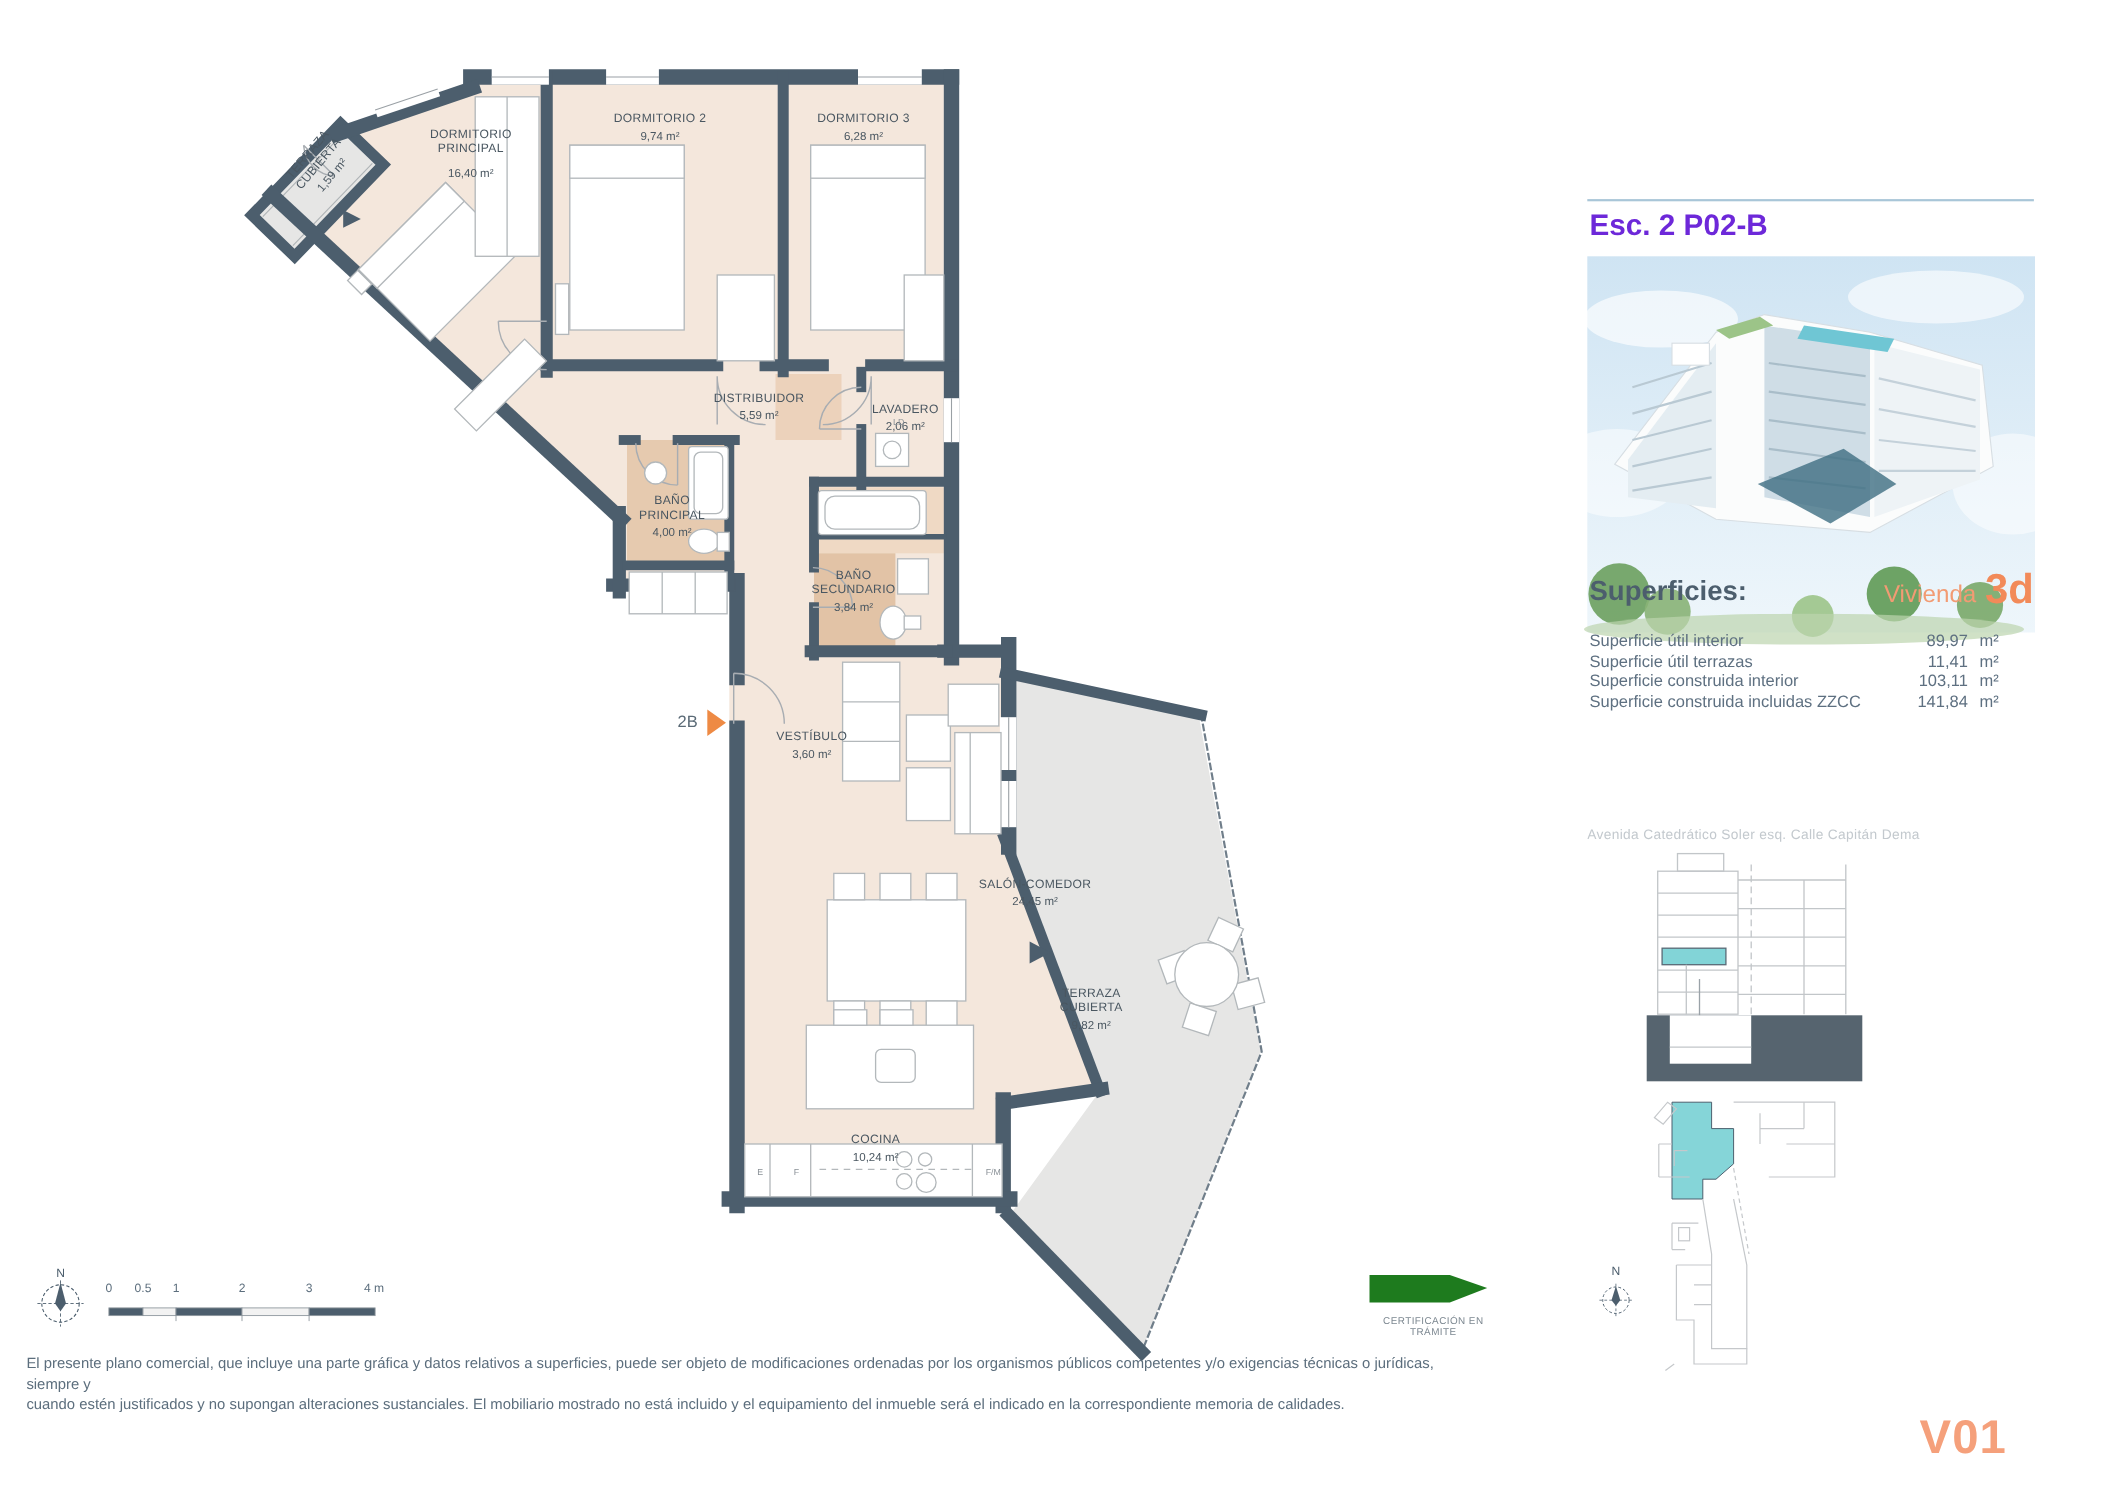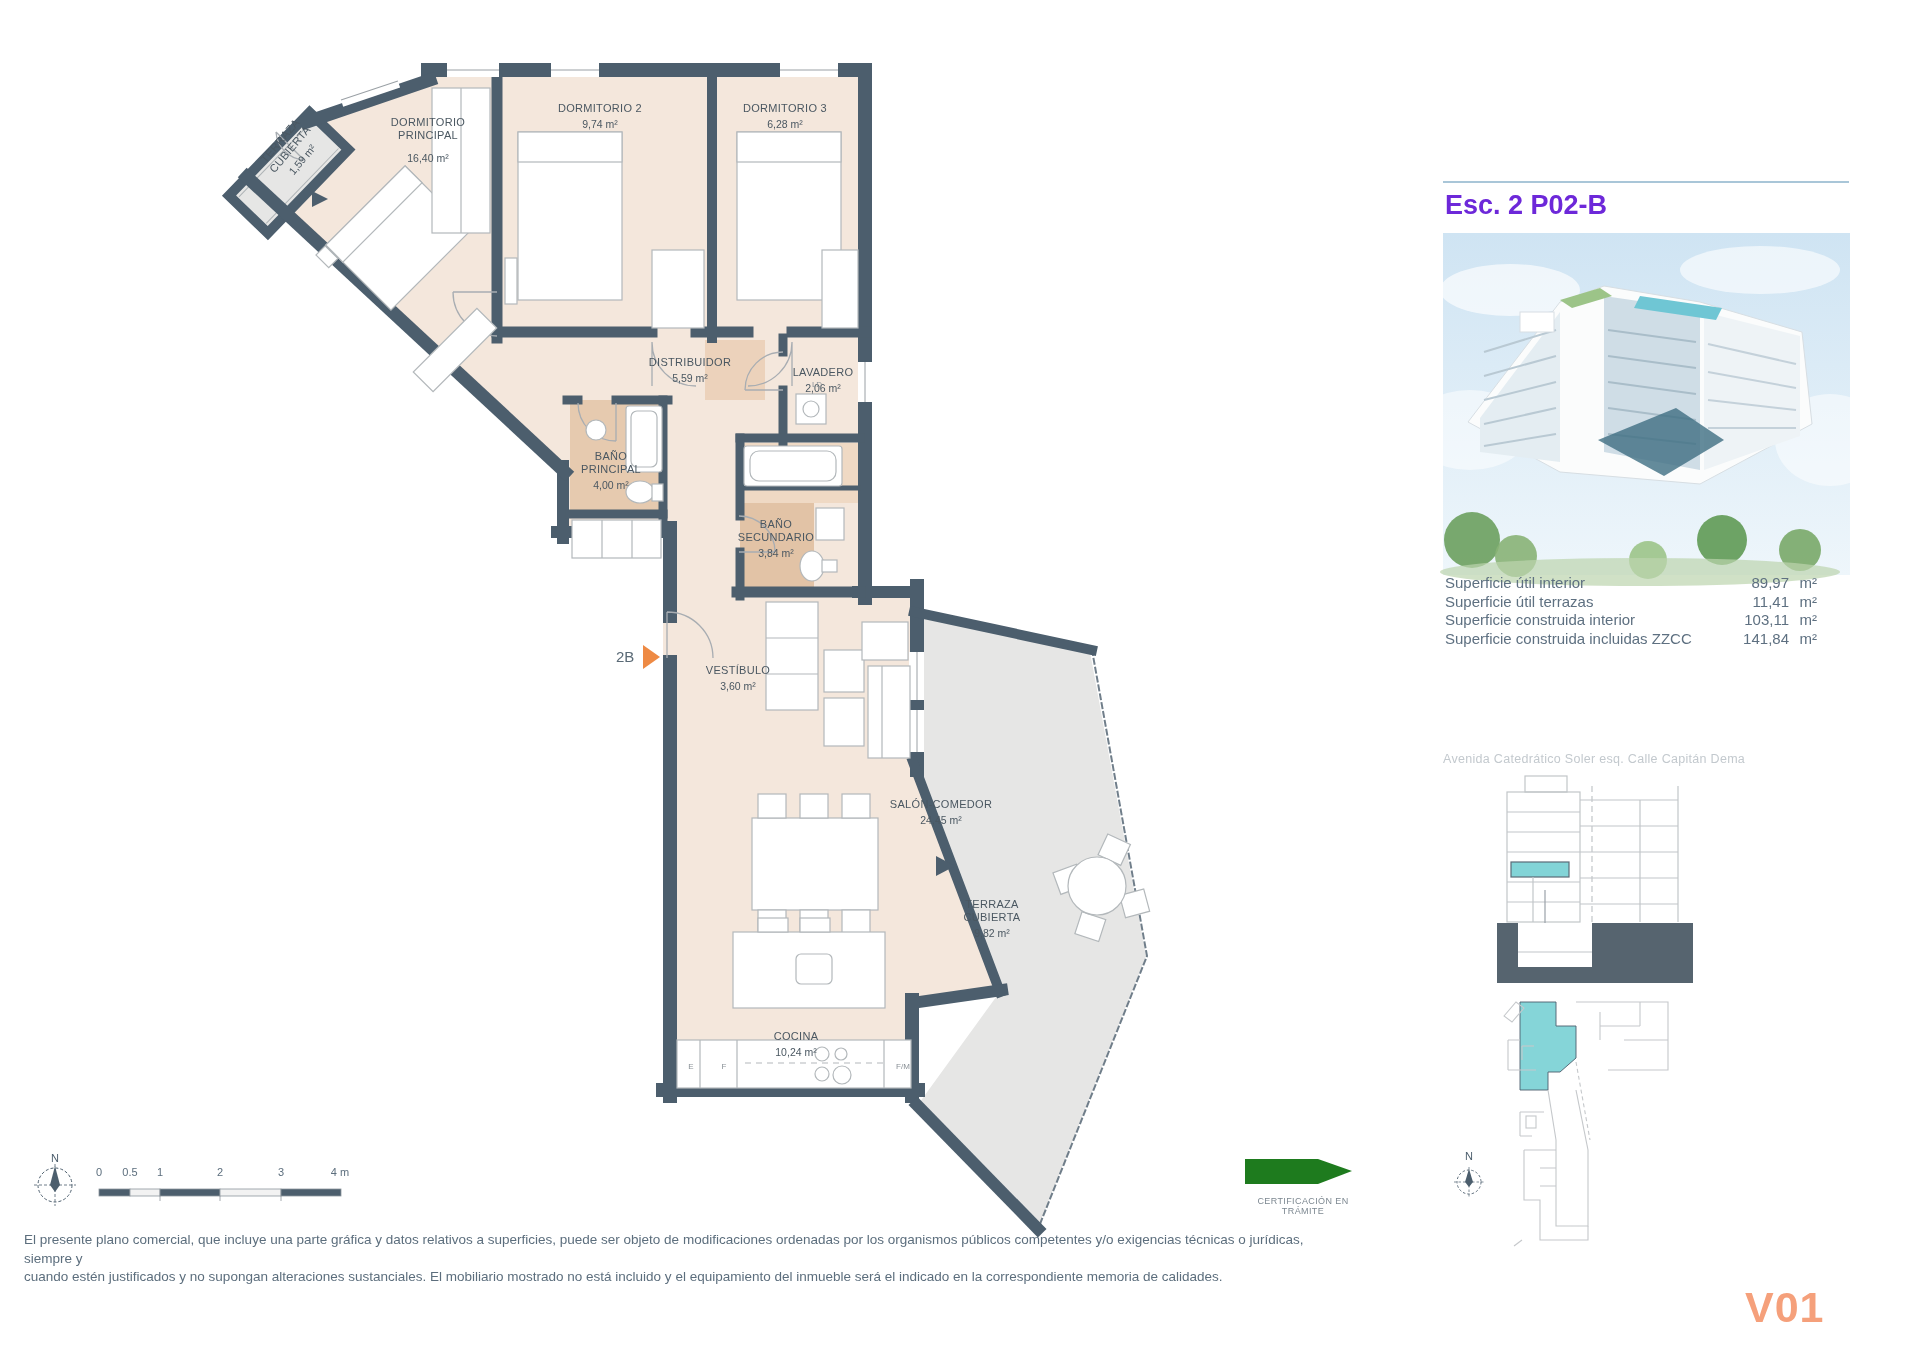--- a/index.html
+++ b/index.html
@@ -428,20 +428,27 @@
       <span class="scale-label" style="left: 130px;">0.5</span>
       <span class="scale-label" style="left: 160px;">1</span>
       <span class="scale-label" style="left: 220px;">2</span>
       <span class="scale-label" style="left: 281px;">3</span>
       <span class="scale-label" style="left: 340px;">4 m</span>
     </div>
 
 <div class="panel-divider"></div>
 <div class="panel-title">Esc. 2 P02-B</div>
 
+<div class="sup-head-row">
+  <span class="sup-heading">Superficies:</span>
+  <span class="vivienda-wrap">
+    <span class="vivienda-label">Vivienda</span>
+    <span class="vivienda-code">3d</span>
+  </span>
+</div>
 <div class="sup-rows" id="sup-rows">
       <div class="sup-row">
         <span class="lab">Superficie útil interior</span>
         <span class="val">89,97</span>
         <span class="unit">m²</span>
       </div>
       <div class="sup-row">
         <span class="lab">Superficie útil terrazas</span>
         <span class="val">11,41</span>
         <span class="unit">m²</span>

